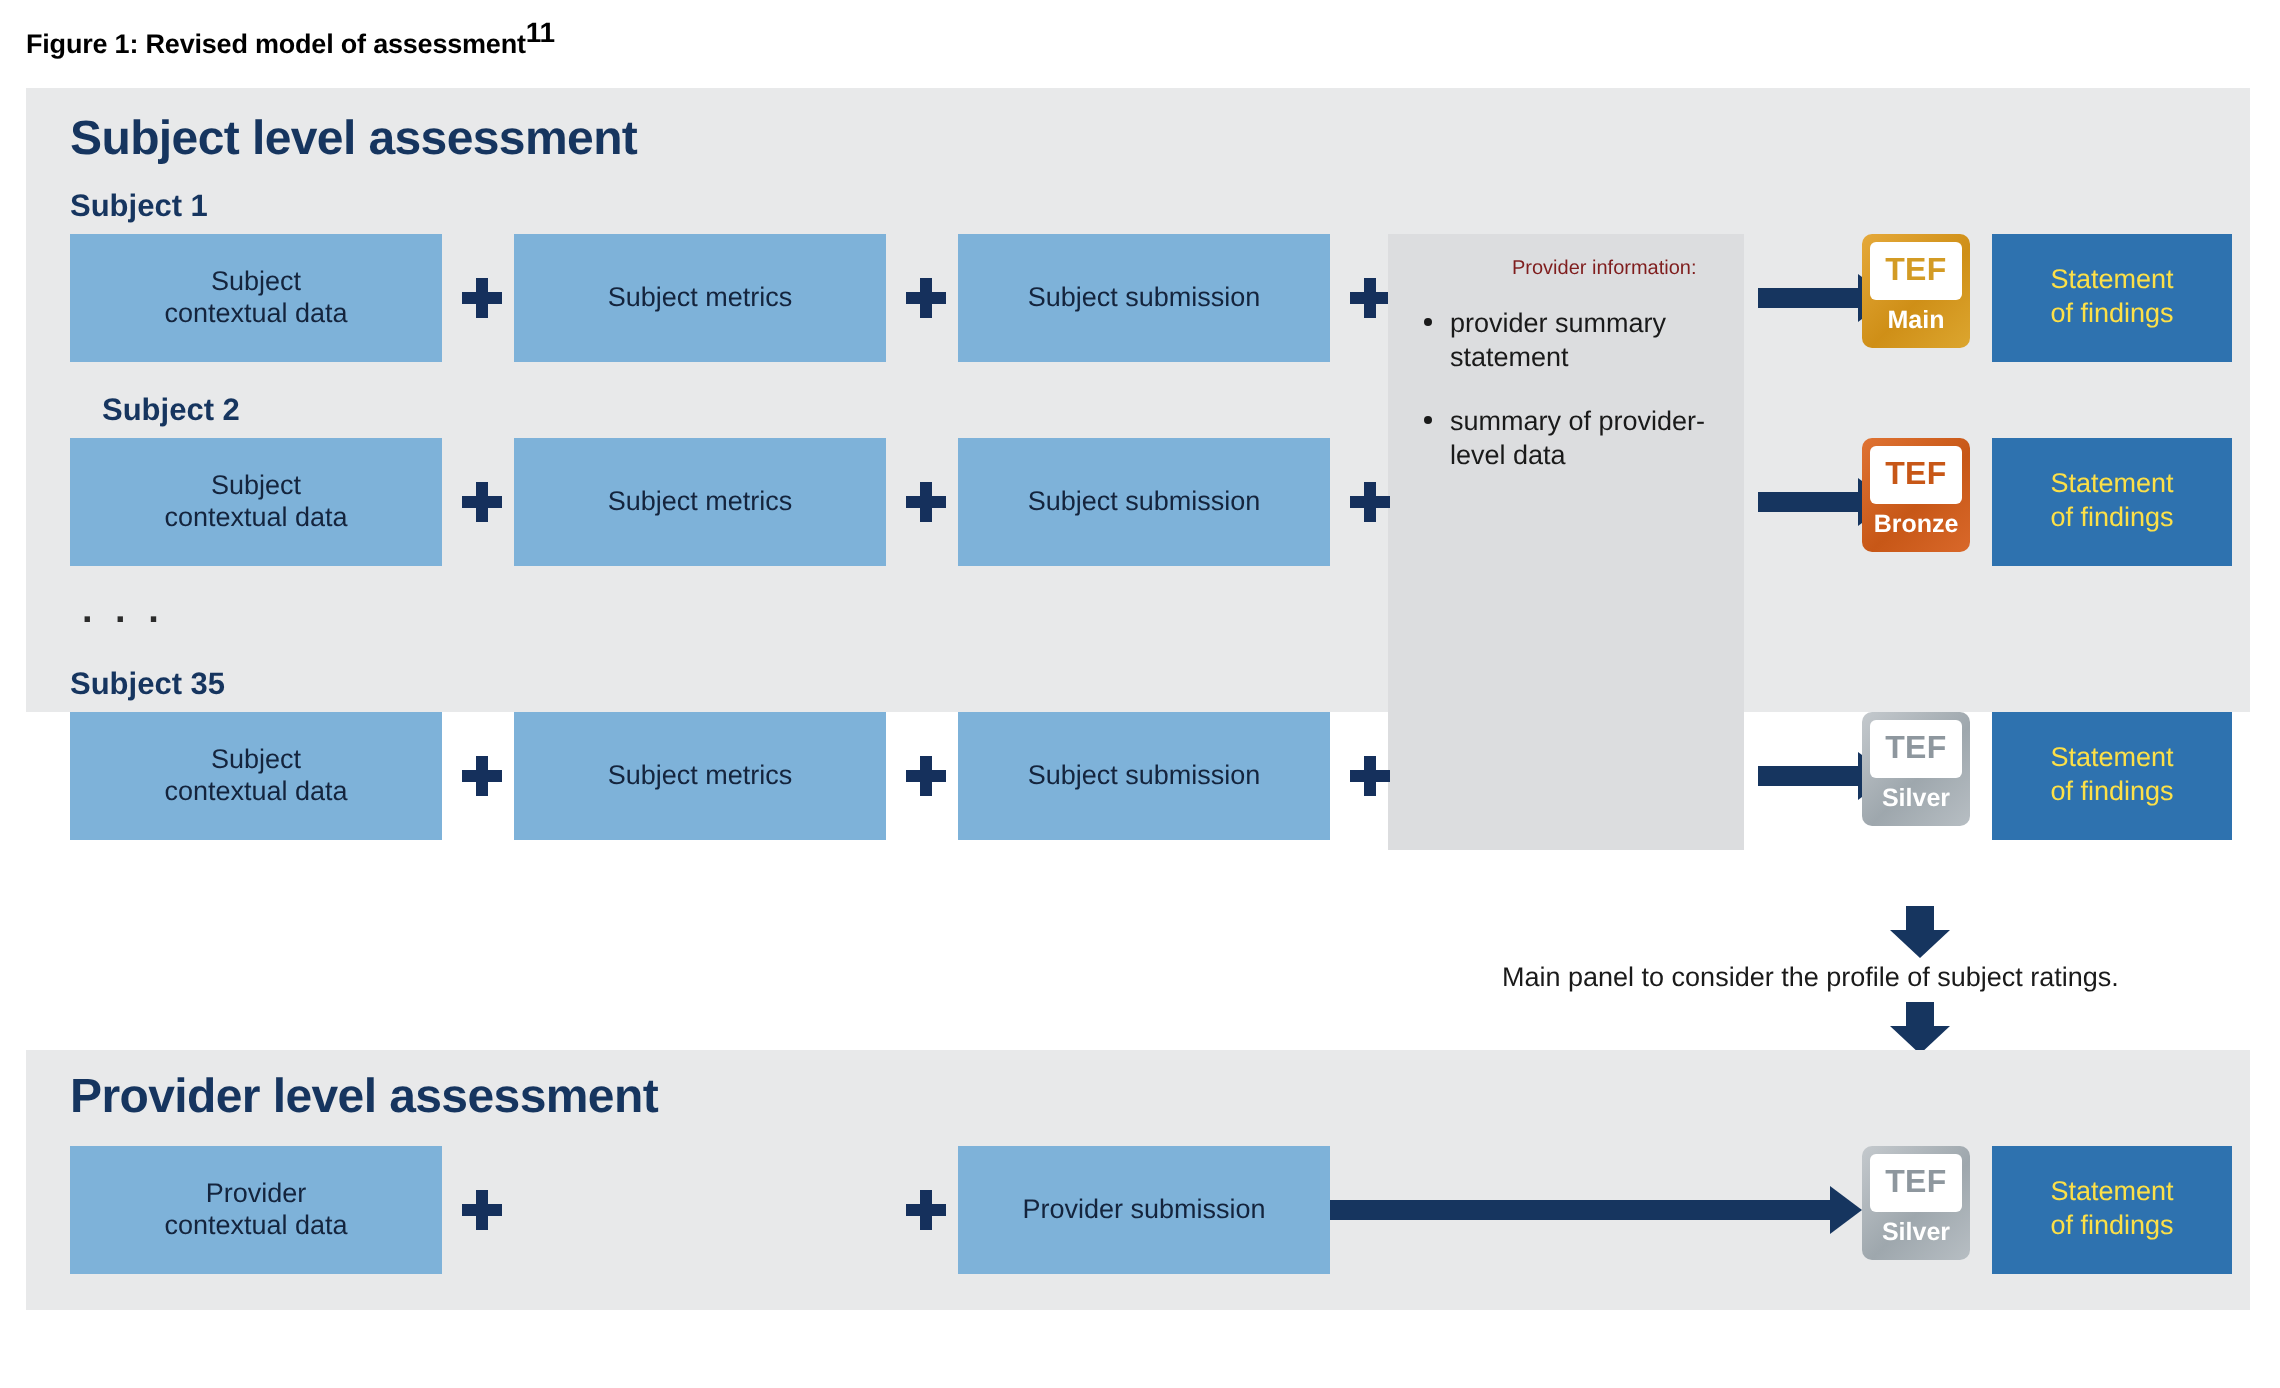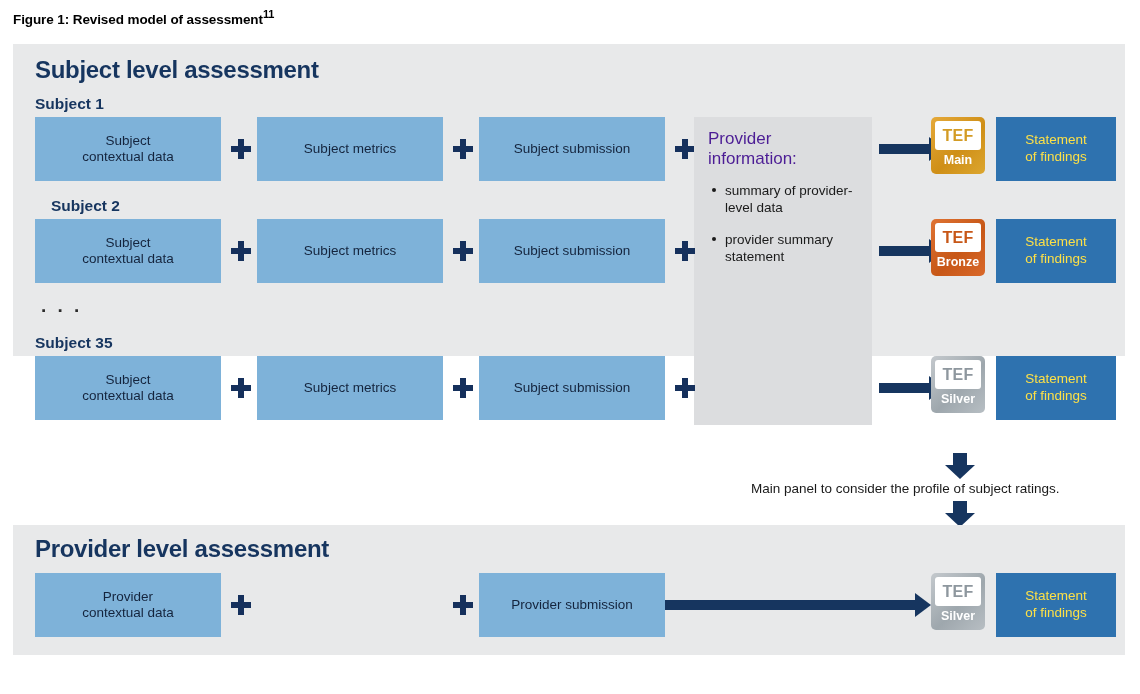--- a/index.html
+++ b/index.html
@@ -9,21 +9,21 @@
     font-family:"Liberation Sans","DejaVu Sans",sans-serif;
     color:#111;
     overflow:hidden;
     position:relative;
   }
   .fig-caption{
     position:absolute;left:13px;top:8px;
     font-size:13.5px;font-weight:bold;color:#000;
     letter-spacing:-0.1px;
   }
-  .fig-caption sup{font-size:11px;vertical-align:super;font-weight:bold;}
+  .fig-caption sup{font-size:14px;vertical-align:super;font-weight:bold;}
 
   .panel{
     position:absolute;left:13px;width:1112px;
     background:#e8e9ea;
   }
   #subject-panel{top:44px;height:312px;}
   #provider-panel{top:525px;height:130px;}
 
   .panel-title{
     position:absolute;
@@ -65,21 +65,21 @@
   .plus::after{left:0;top:7px;width:20px;height:6px;}
 
   
   .provider-info{
     position:absolute;
     background:#dcdddf;
     box-sizing:border-box;
     padding:12px 14px 10px 14px;
   }
   .provider-info .pi-title{
-    font-size:17px;color:#4c1d95;margin-bottom:13px;
+    font-size:10px;color:#7f1d1d;margin-bottom:13px;margin-left:48px;
   }
   .provider-info ul{
     margin:0;padding:0 0 0 17px;list-style:none;
   }
   .provider-info li{
     font-size:13.5px;color:#1a1a1a;line-height:1.28;
     margin-bottom:14px;position:relative;
   }
   .provider-info li::before{
     content:"";position:absolute;left:-13px;top:6px;
@@ -160,22 +160,22 @@
   <div class="bluebox" style="left:22px;top:73px;width:186px;height:64px;">Subject<br>contextual data</div>
   <div class="plus" style="left:218px;top:95px;"></div>
   <div class="bluebox" style="left:244px;top:73px;width:186px;height:64px;">Subject metrics</div>
   <div class="plus" style="left:440px;top:95px;"></div>
   <div class="bluebox" style="left:466px;top:73px;width:186px;height:64px;">Subject submission</div>
   <div class="plus" style="left:662px;top:95px;"></div>
 
   <div class="provider-info" style="left:681px;top:73px;width:178px;height:308px;">
     <div class="pi-title">Provider information:</div>
     <ul>
+      <li>provider summary statement</li>
       <li>summary of provider-level data</li>
-      <li>provider summary statement</li>
     </ul>
   </div>
 
   <div class="arrow-r" style="left:866px;top:100px;width:66px;">
     <div class="shaft" style="width:50px;"></div>
       <div class="head" style="left:50px;"></div>
   </div>
   <div class="tef tef-gold" style="left:918px;top:73px;">
     <div class="tef-top">TEF</div>
     <div class="tef-bot">Main</div>

